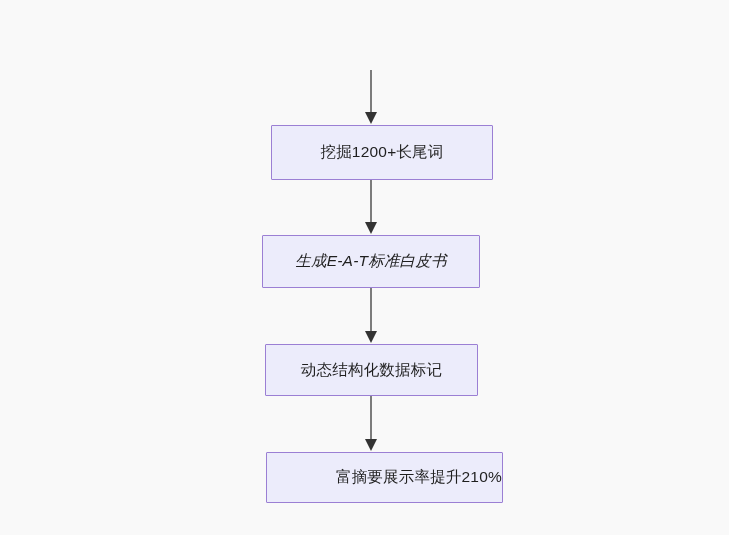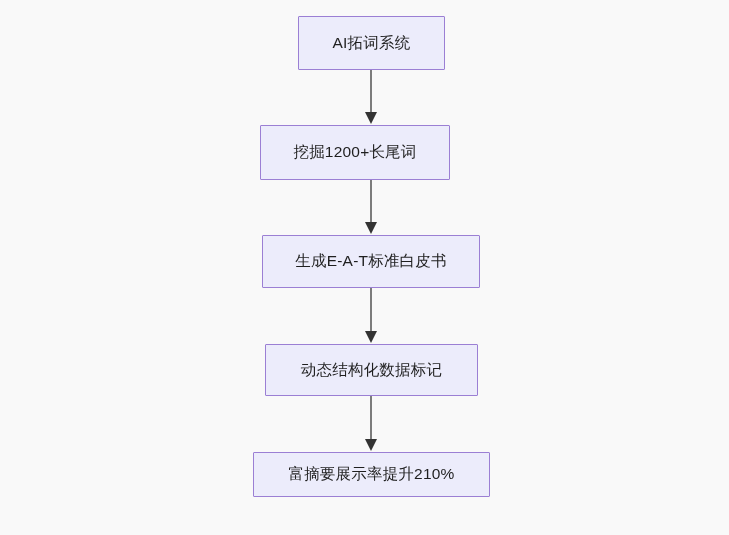--- a/index.html
+++ b/index.html
@@ -74,33 +74,30 @@
     <g>
       <line class="edge-line" x1="371" y1="288" x2="371" y2="335"></line>
       <polygon class="edge-head" points="371,343 365,331 377,331"></polygon>
     </g>
     <g>
       <line class="edge-line" x1="371" y1="396" x2="371" y2="443"></line>
       <polygon class="edge-head" points="371,451 365,439 377,439"></polygon>
     </g>
   </svg>
 
-  <div class="node" id="n1" style="left: 298px; top: 16px; width: 147px; height: 54px;">
-    <span class="node-label">AI拓词系统</span>
-  </div>
 
-  <div class="node" id="n2" style="left: 260px; top: 125px; width: 190px; height: 55px; justify-content: center;">
+  <div class="node" id="n2" style="left: 271px; top: 125px; width: 222px; height: 55px; justify-content: center;">
     <span class="node-label">挖掘1200+长尾词</span>
   </div>
 
-  <div class="node" id="n3" style="left: 262px; top: 235px; width: 218px; height: 53px;">
+  <div class="node" id="n3" style="left: 262px; top: 235px; width: 218px; height: 53px; font-style: italic;">
     <span class="node-label">生成E-A-T标准白皮书</span>
   </div>
 
   <div class="node" id="n4" style="left: 265px; top: 344px; width: 213px; height: 52px; font-family: Liberation Serif, serif;">
     <span class="node-label">动态结构化数据标记</span>
   </div>
 
-  <div class="node" id="n5" style="left: 253px; top: 452px; width: 237px; height: 45px;">
+  <div class="node" id="n5" style="left: 266px; top: 452px; width: 237px; height: 51px; justify-content: flex-end;">
     <span class="node-label">富摘要展示率提升210%</span>
   </div>
 
 </div>
 
 </body></html>

